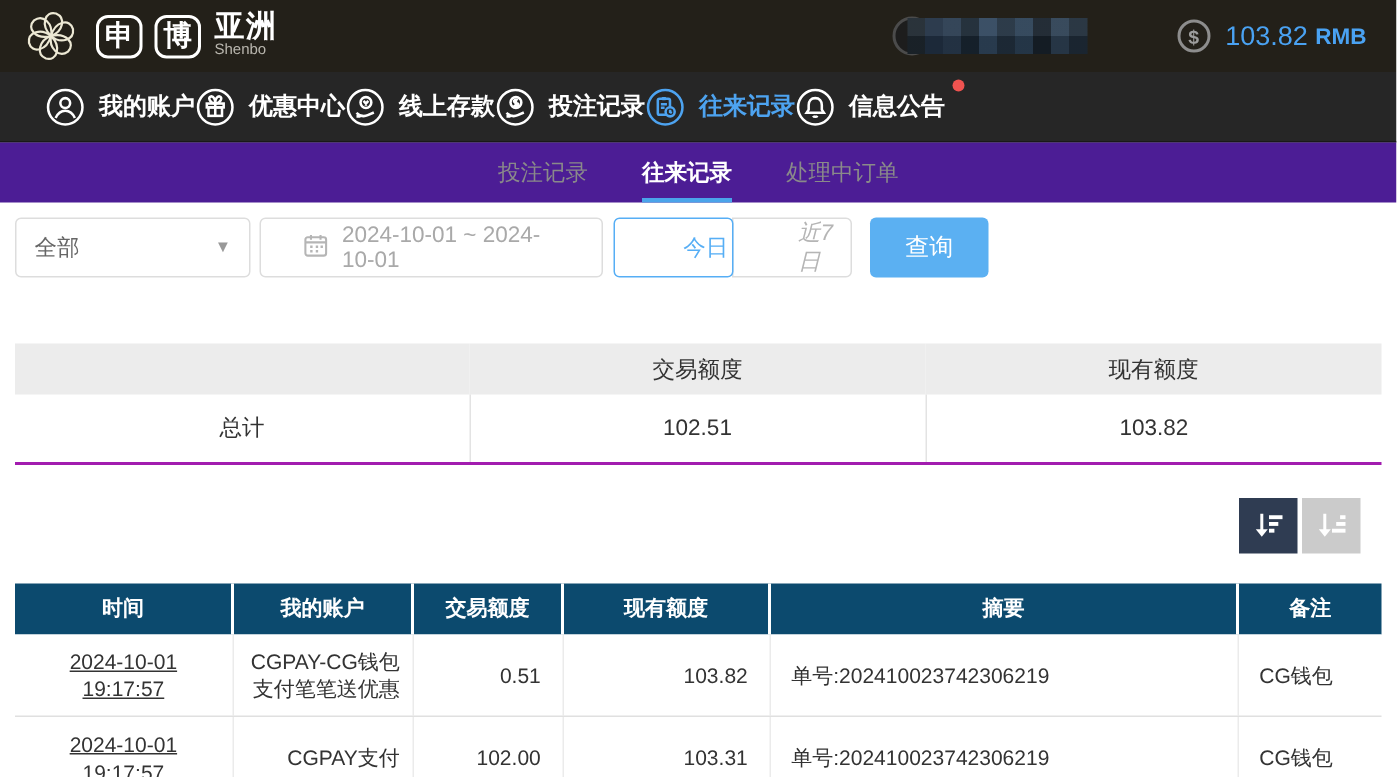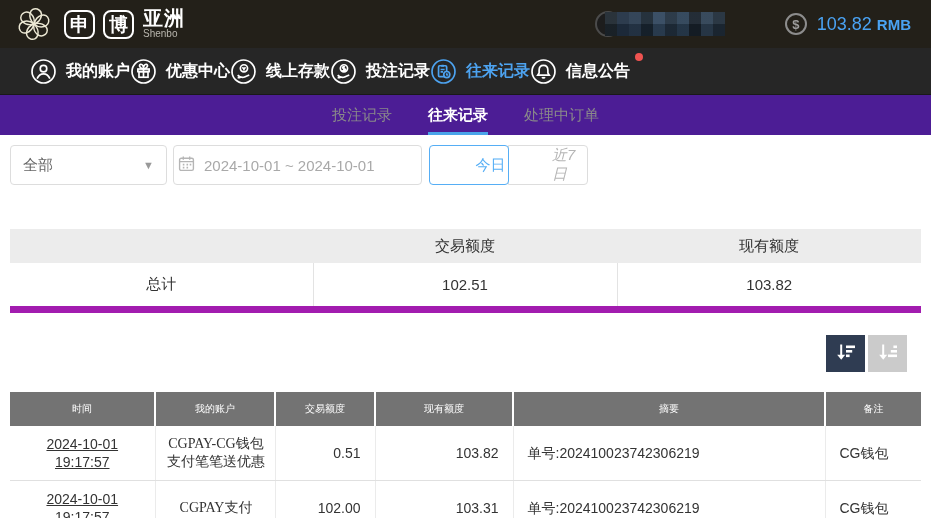--- a/index.html
+++ b/index.html
@@ -49,57 +49,57 @@
   .tab.active { color:#fff; font-weight:bold; }
   .tab.active::after { content:""; position:absolute; left:0; right:0; bottom:0; height:3px; background:#4aa4ea; }
 
   
   .content { padding:10px; }
 
   .filters { display:flex; align-items:flex-end; }
   .select { width:157px; height:40px; border:1px solid #ddd; border-radius:4px; display:flex; align-items:center;
             justify-content:space-between; padding:0 12px; color:#666; font-size:15px; background:#fff; cursor:pointer; }
   .caret { color:#999; font-size:11px; }
-  .datebox { width:249px; height:40px; border:1px solid #ddd; border-radius:4px; display:flex; align-items:center;
-             gap:9px; padding:0 4px; color:#a9a9a9; font-size:15px; margin-left:6px; cursor:pointer; }
+  .datebox { width:229px; height:40px; border:1px solid #ddd; border-radius:4px; display:flex; align-items:center;
+             gap:9px; padding:0 28px; color:#a9a9a9; font-size:15px; margin-left:6px; cursor:pointer; }
   .datebox svg { width:17px; height:17px; }
   .segments { display:flex; margin-left:7px; }
   .seg { width:80px; height:40px; border:1px solid #ddd; display:flex; align-items:center; justify-content:center;
          color:#b5b5b5; font-size:15px; background:#fff; cursor:pointer;padding-left:43px; }
   .seg + .seg { margin-left:-1px; }
   .seg:first-child { border-radius:4px 0 0 4px; }
   .seg:last-child { border-radius:0 4px 4px 0;font-style:italic; }
   .seg.active { border:1px solid #56aef5; color:#56aef5; border-radius:4px; position:relative; z-index:1; }
   .query-btn { width:79px; height:40px; background:#5bb0f2; border:none; border-radius:4px; color:#fff;
                font-size:16px; margin-left:12px; cursor:pointer; font-family:inherit; }
 
   
   table.summary { width:100%; border-collapse:collapse; margin-top:44px; table-layout:fixed; }
   table.summary thead td { background:#ececec; height:34px; text-align:center; color:#333; font-size:15px; }
-  table.summary tbody td { height:46px; text-align:center; color:#333; font-size:15px; border-bottom:7px solid #a21caf; }
+  table.summary tbody td { height:46px; text-align:center; color:#333; font-size:15px; border-bottom:2px solid #a21caf; }
   table.summary tbody td + td { border-left:1px solid #e3e3e3; }
 
   
   .sort-row { display:flex; justify-content:flex-end; margin-top:22px; padding-right:14px; gap:3px; }
   .sort-btn { width:39px; height:37px; display:flex; align-items:center; justify-content:center; border:none;
               cursor:pointer; padding:0; }
   .sort-btn.active { background:#2f3c52; }
   .sort-btn.inactive { background:#cbcbcb; }
   .sort-btn svg { width:24px; height:22px; display:block; }
 
   
   table.dtable { width:100%; border-collapse:collapse; margin-top:20px; table-layout:fixed; }
-  table.dtable th { background:#737373; color:#fff; height:34px; font-size:10px; font-weight:normal;
+  table.dtable th { background:#0c4a6e; color:#fff; height:34px; font-size:14px; font-weight:bold;
                     border-left:2px solid #fff; }
   table.dtable th:first-child { border-left:none; }
   table.dtable td { color:#333; font-size:14px; border-bottom:1px solid #e0e0e0; border-left:1px solid #ebebeb;
                     padding:9px 8px; background:#fff; line-height:1.3; }
   table.dtable td:first-child { border-left:none;text-decoration:underline; }
   .c-time { text-align:center; }
-  .c-type { text-align:center; padding-left:10px !important;font-family:Liberation Serif, serif; }
+  .c-type { text-align:right; padding-left:10px !important; }
   .c-amt, .c-bal { text-align:right; padding-right:14px !important; }
   .c-sum, .c-rem { text-align:left; padding-left:14px !important; }
 </style>
 </head>
 <body>
 
 <div class="topbar">
   <div class="logo">
     <span class="logo-flower">
       <svg viewBox="0 0 48 48" fill="none" stroke="#ece8d4" stroke-width="1.6">
@@ -233,20 +233,21 @@
         </svg>
       </span>
       <span>2024-10-01 ~ 2024-10-01</span>
     </div>
 
     <div class="segments">
       <div class="seg active">今日</div>
       <div class="seg">近7日</div>
     </div>
 
+    <button class="query-btn">查询</button>
   </div>
 
   <table class="summary">
     <colgroup>
         <col style="width:303px">
         <col style="width:304px">
         <col style="width:304px">
       </colgroup>
     <thead>
       <tr>

